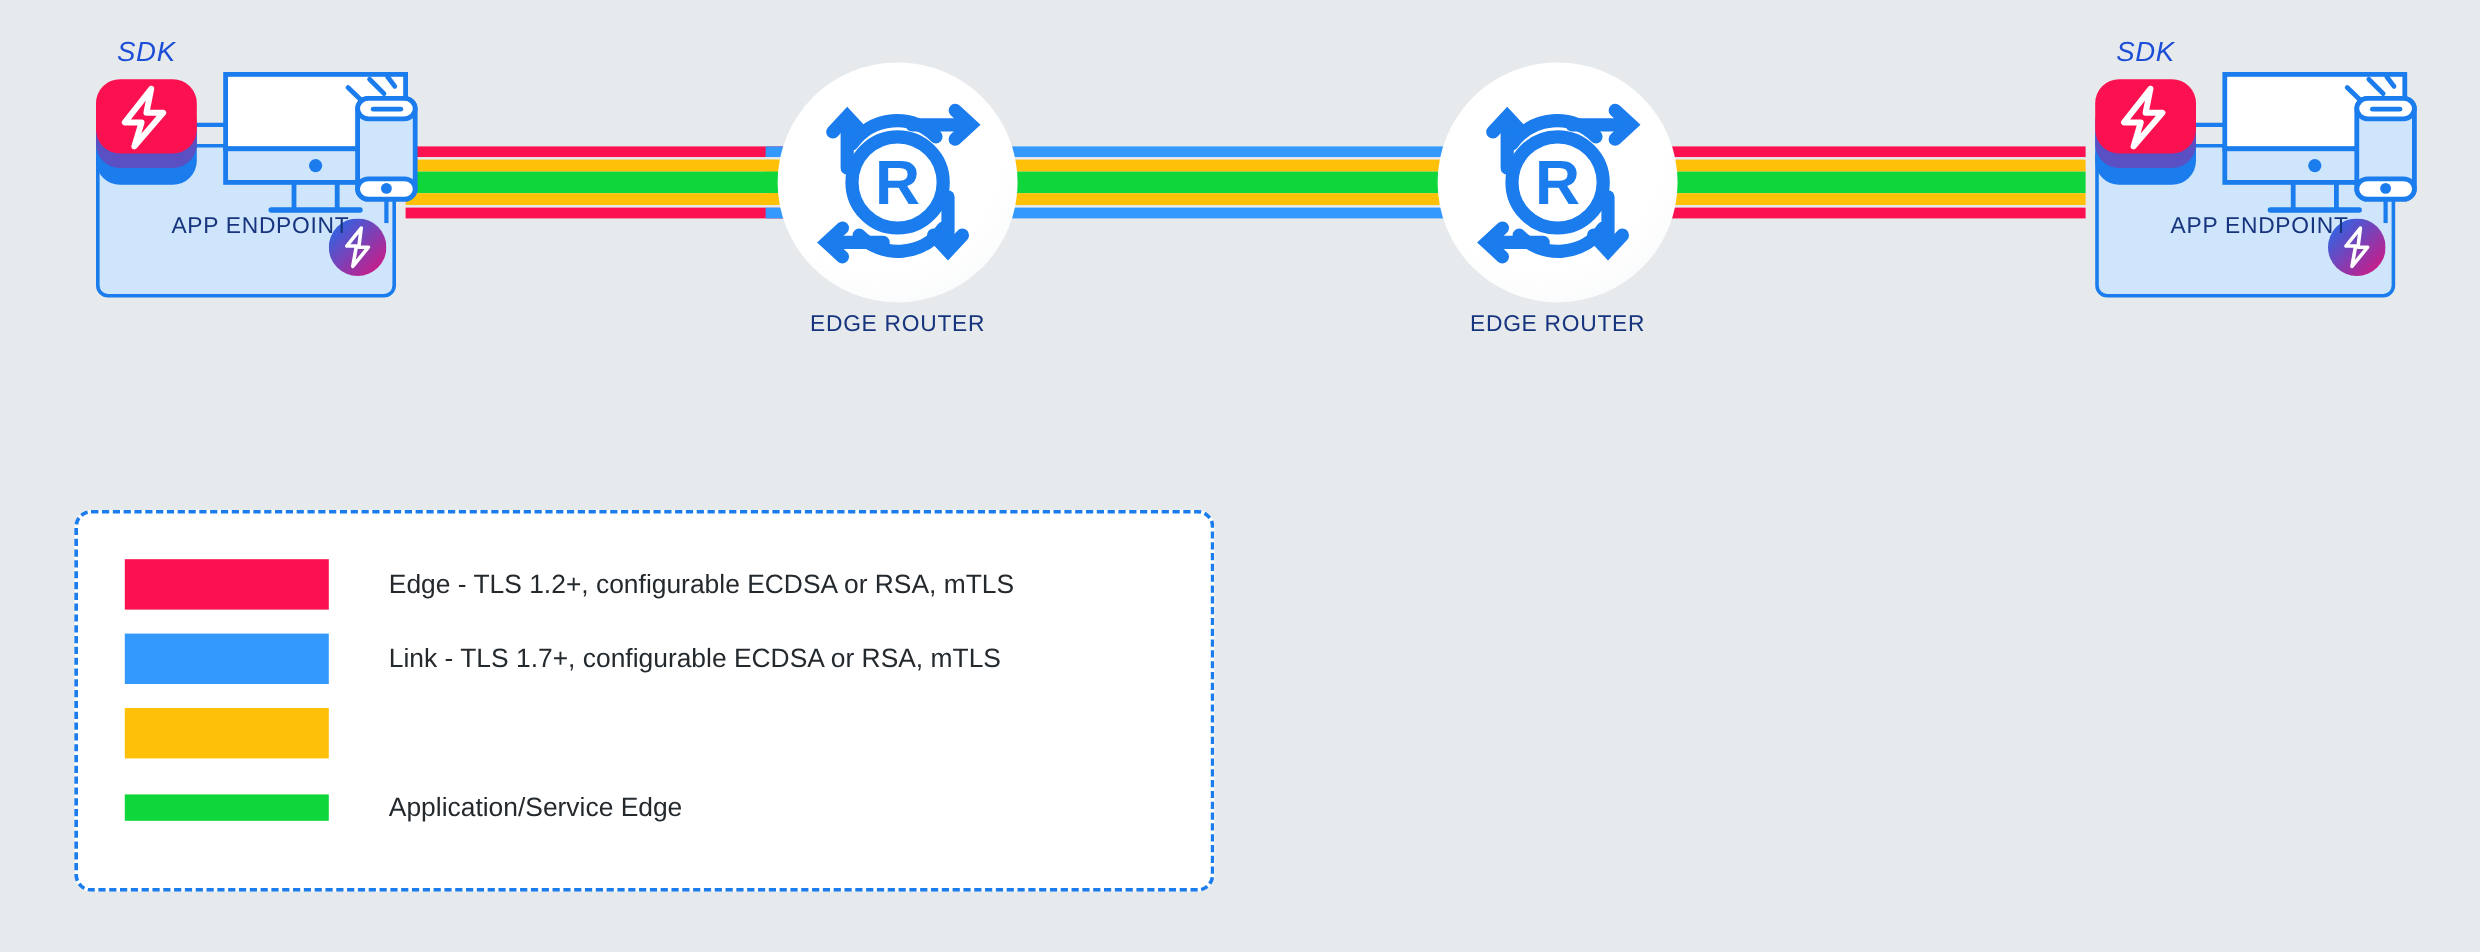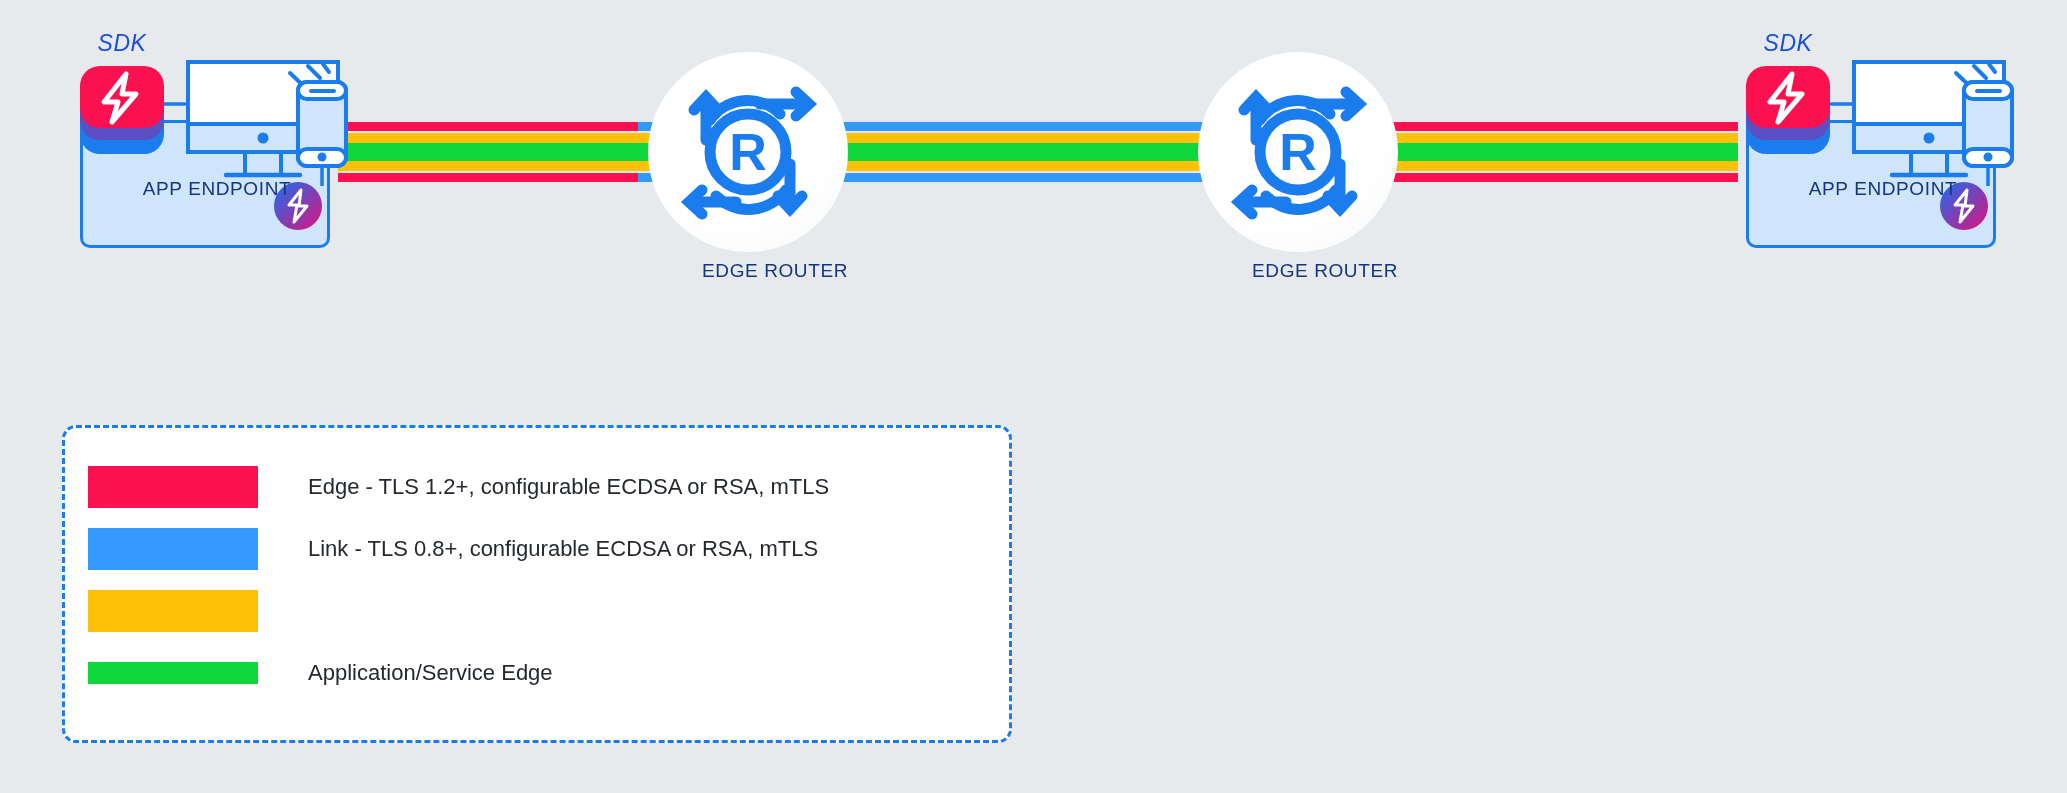--- a/index.html
+++ b/index.html
@@ -102,39 +102,39 @@
     background: radial-gradient(circle at 42% 34%, #ffffff 0%, #ffffff 58%, #fafbfc 80%, #f4f6f8 100%);
   }
   .router-glyph {
     position: absolute;
     inset: 0;
   }
   .router-label {
     position: absolute;
     top: 208px;
     width: 100%;
-    text-align: right;
+    text-align: center;
     color: #17357e;
     font-size: 19px;
     letter-spacing: 0.6px;
     white-space: nowrap;
   }
 
   
   #legend {
     position: absolute;
     left: 62px;
     top: 425px;
     width: 950px;
     height: 318px;
     background: #ffffff;
     border: 3px dashed #1a7ced;
     border-radius: 14px;
     box-sizing: border-box;
-    padding: 28px 0 0 0;
+    padding: 28px 0 0 16px;
   }
   .legend-row {
     display: flex;
     align-items: center;
     height: 62px;
     padding-left: 23px;
   }
   .legend-swatch {
     width: 170px;
     height: 42px;
@@ -332,21 +332,21 @@
 <div class="endpoint-label" style="left:80px; top:178px;">APP ENDPOINT</div>
 <div class="endpoint-label" style="left:1746px; top:178px;">APP ENDPOINT</div>
 
 <div id="legend">
   <div class="legend-row">
     <div class="legend-swatch" style="background:#fb1150;"></div>
     <div class="legend-text">Edge - TLS 1.2+, configurable ECDSA or RSA, mTLS</div>
   </div>
   <div class="legend-row">
     <div class="legend-swatch" style="background:#3399fd;"></div>
-    <div class="legend-text">Link - TLS 0.8+, configurable ECDSA or RSA, mTLS</div>
+    <div class="legend-text">Link - TLS 1.7+, configurable ECDSA or RSA, mTLS</div>
   </div>
   <div class="legend-row">
     <div class="legend-swatch" style="background:#ffc107;"></div>
   </div>
   <div class="legend-row">
     <div class="legend-swatch" style="background:#0ed63b; height:22px;"></div>
     <div class="legend-text">Application/Service Edge</div>
   </div>
 </div>
 

